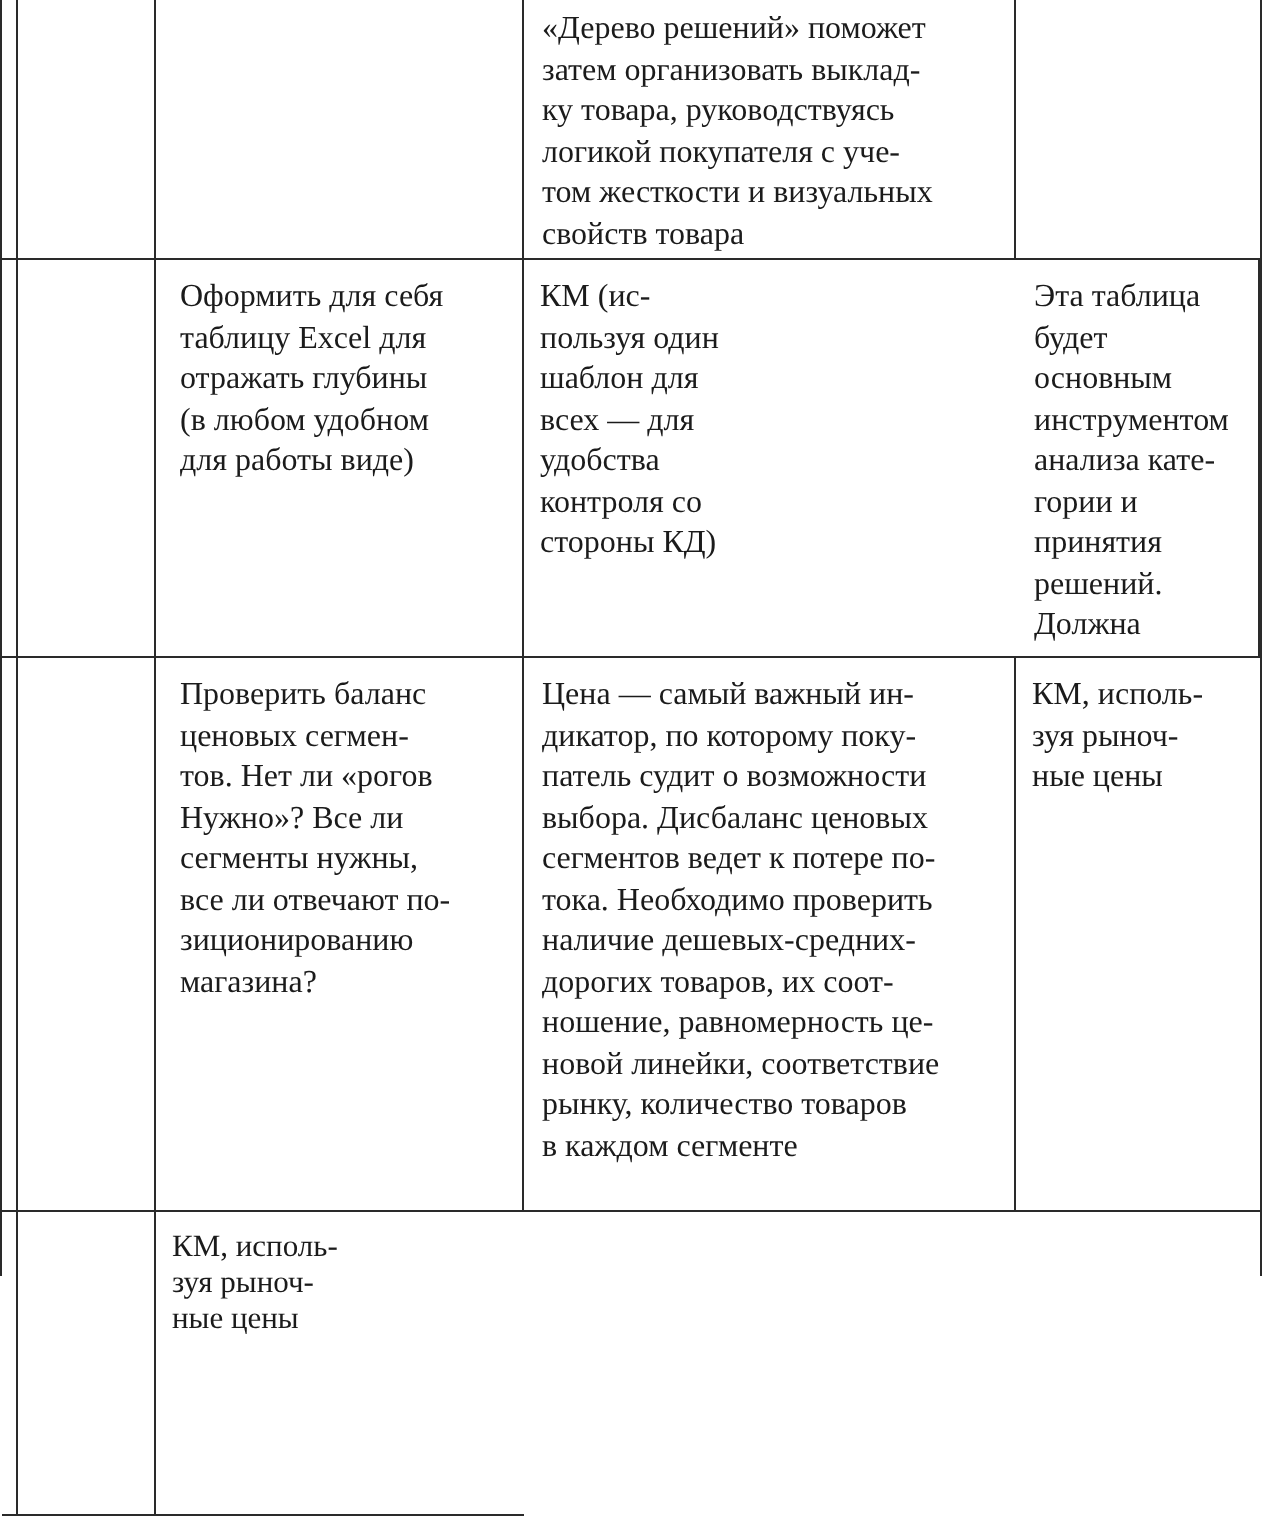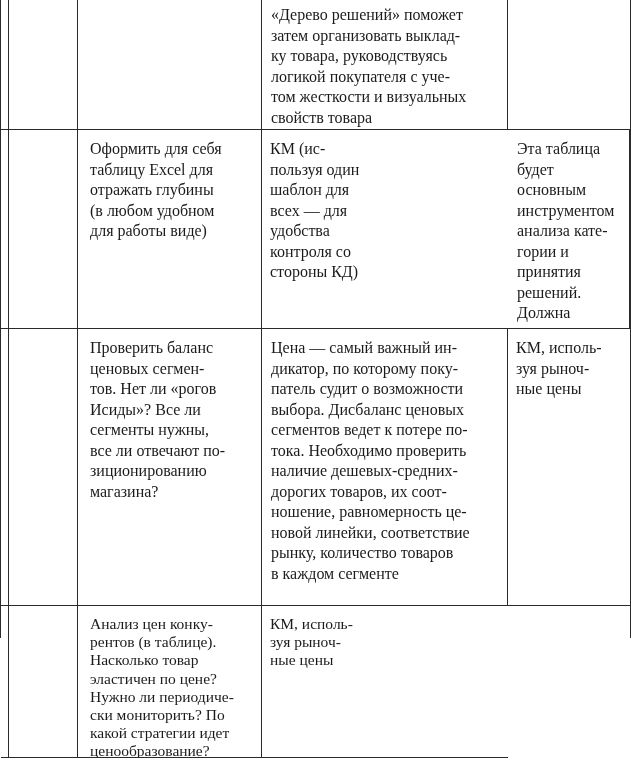--- a/index.html
+++ b/index.html
@@ -82,21 +82,21 @@
 коды, наценку и статистику
 продаж, роль в категории
 и любые другие данные, нуж-
 ные для работы с товаром</div>
 
     <div class="cell r2 margin"></div>
     <div class="cell r2 spacer"></div>
     <div class="cell r2 task">Проверить баланс
 ценовых сегмен-
 тов. Нет ли «рогов
-Исиды»? Все ли
+Нужно»? Все ли
 сегменты нужны,
 все ли отвечают по-
 зиционированию
 магазина?</div>
     <div class="cell r2 description">Цена — самый важный ин-
 дикатор, по которому поку-
 патель судит о возможности
 выбора. Дисбаланс ценовых
 сегментов ведет к потере по-
 тока. Необходимо проверить
@@ -105,26 +105,18 @@
 ношение, равномерность це-
 новой линейки, соответствие
 рынку, количество товаров
 в каждом сегменте</div>
     <div class="cell r2 responsible lastcol">КМ, исполь-
 зуя рыноч-
 ные цены</div>
 
     <div class="cell r3 margin"></div>
     <div class="cell r3 spacer"></div>
-    <div class="cell r3 task">Анализ цен конку-
-рентов (в таблице).
-Насколько товар
-эластичен по цене?
-Нужно ли периодиче-
-ски мониторить? По
-какой стратегии идет
-ценообразование?</div>
     <div class="cell r3 responsible lastcol">КМ, исполь-
 зуя рыноч-
 ные цены</div>
 
   </div>
 </div>
 
 </body></html>

